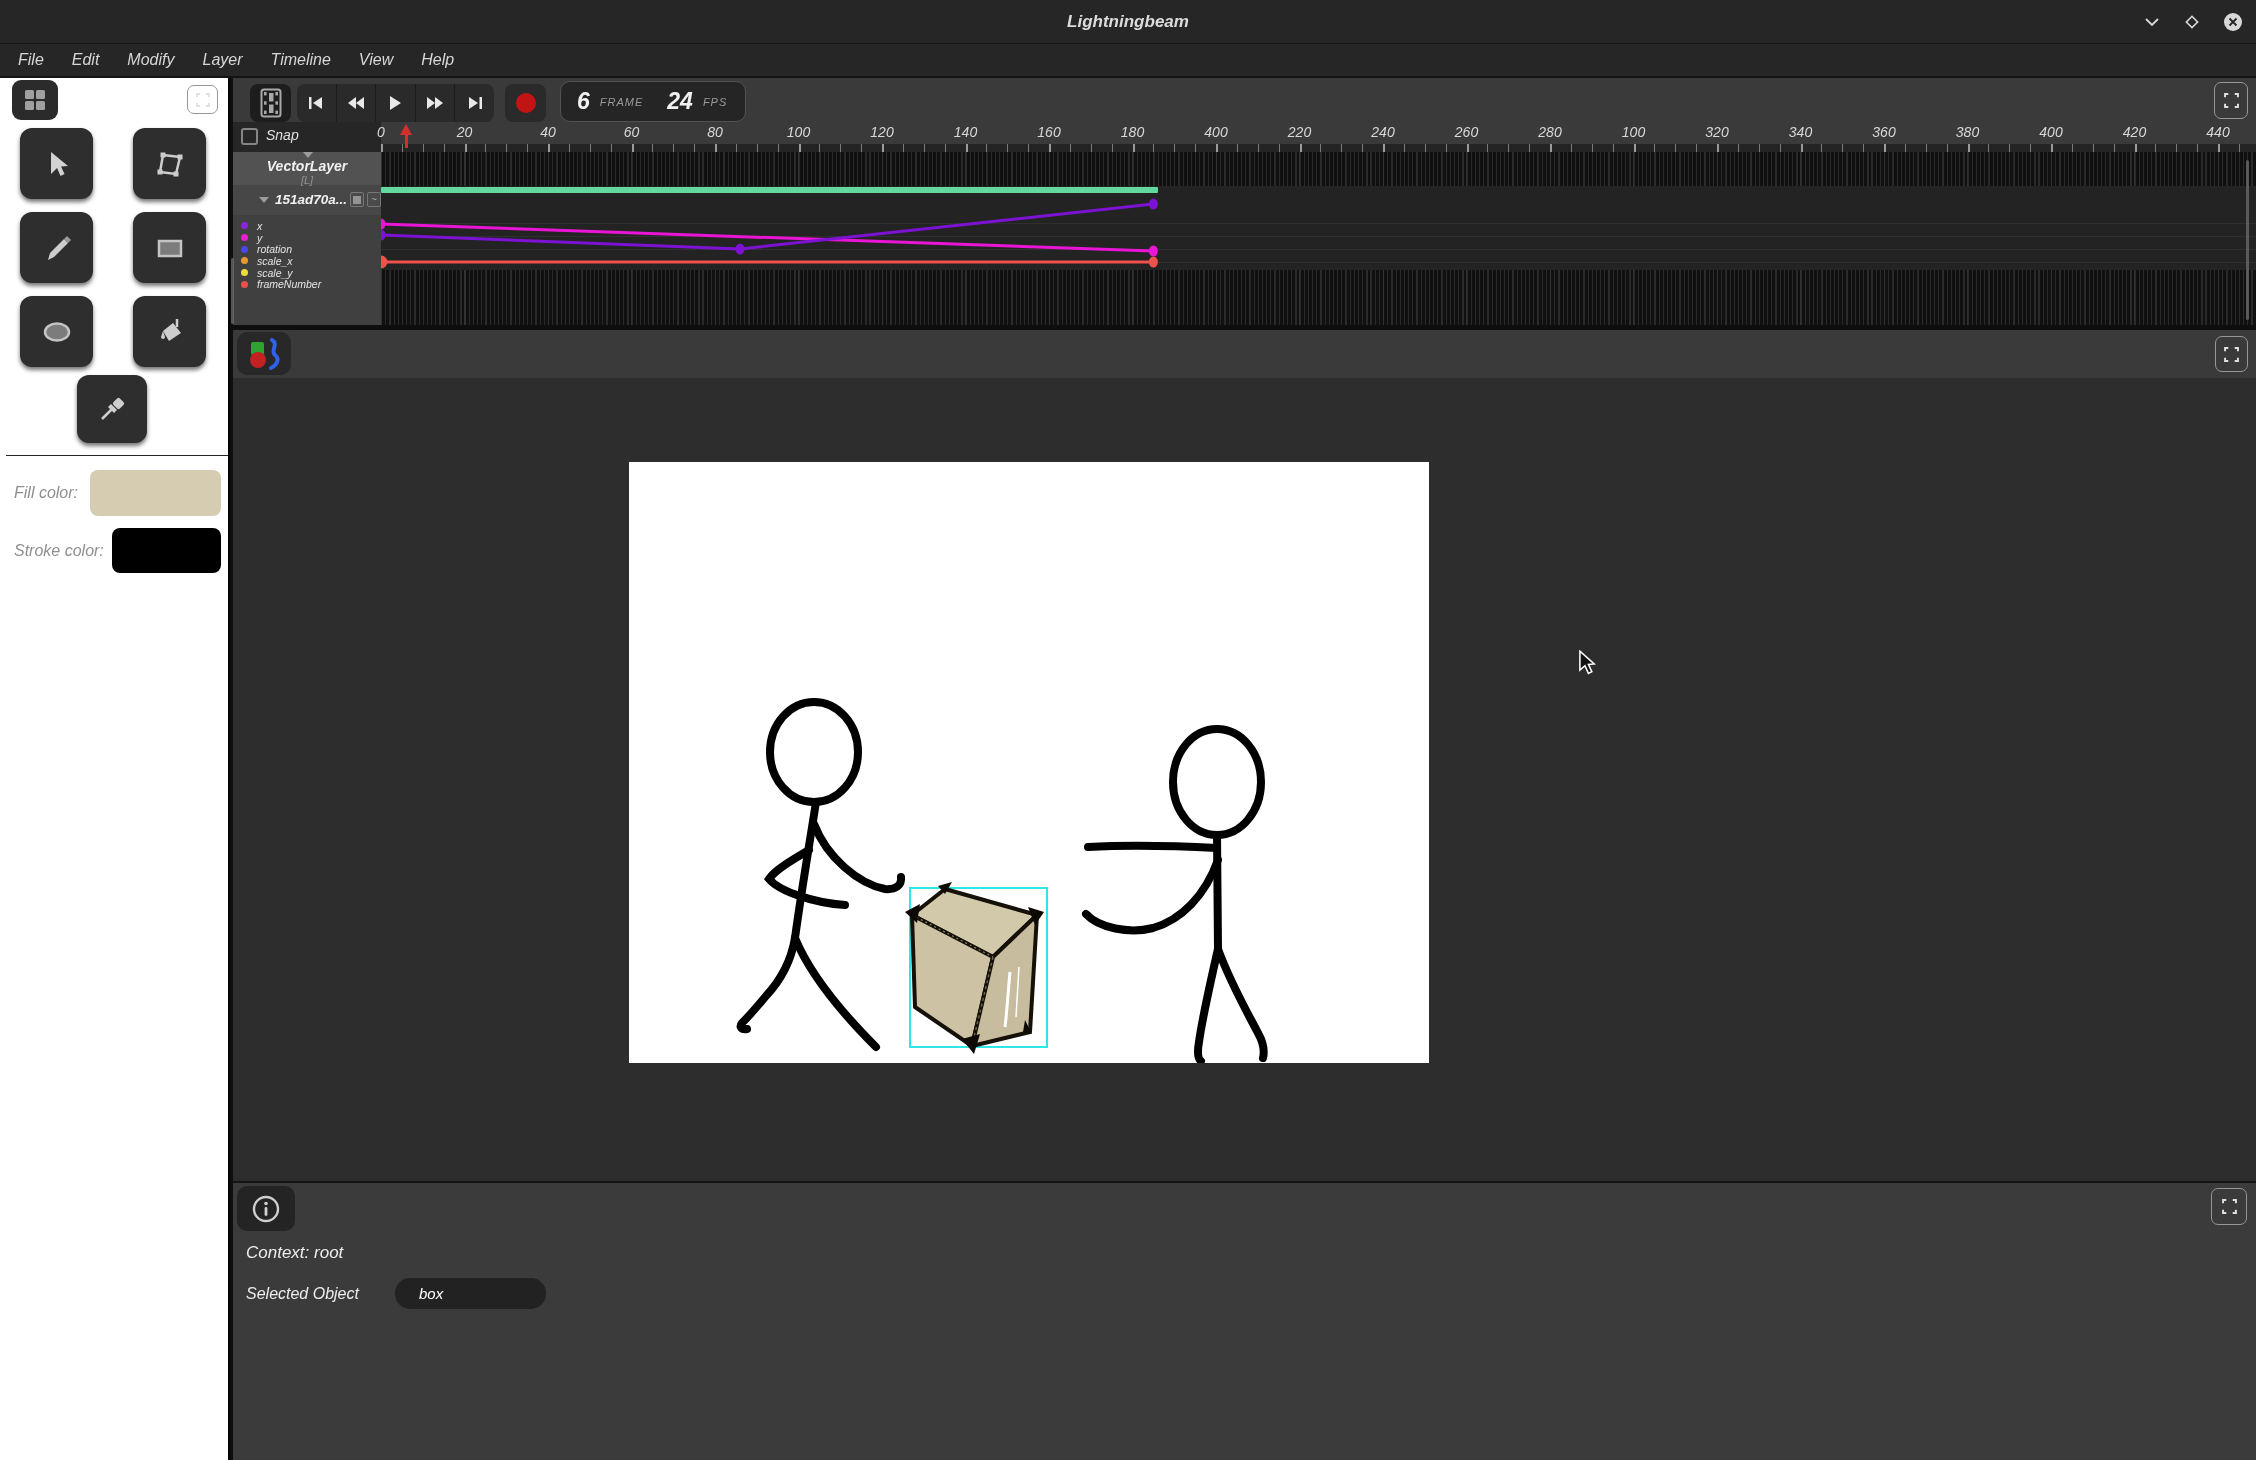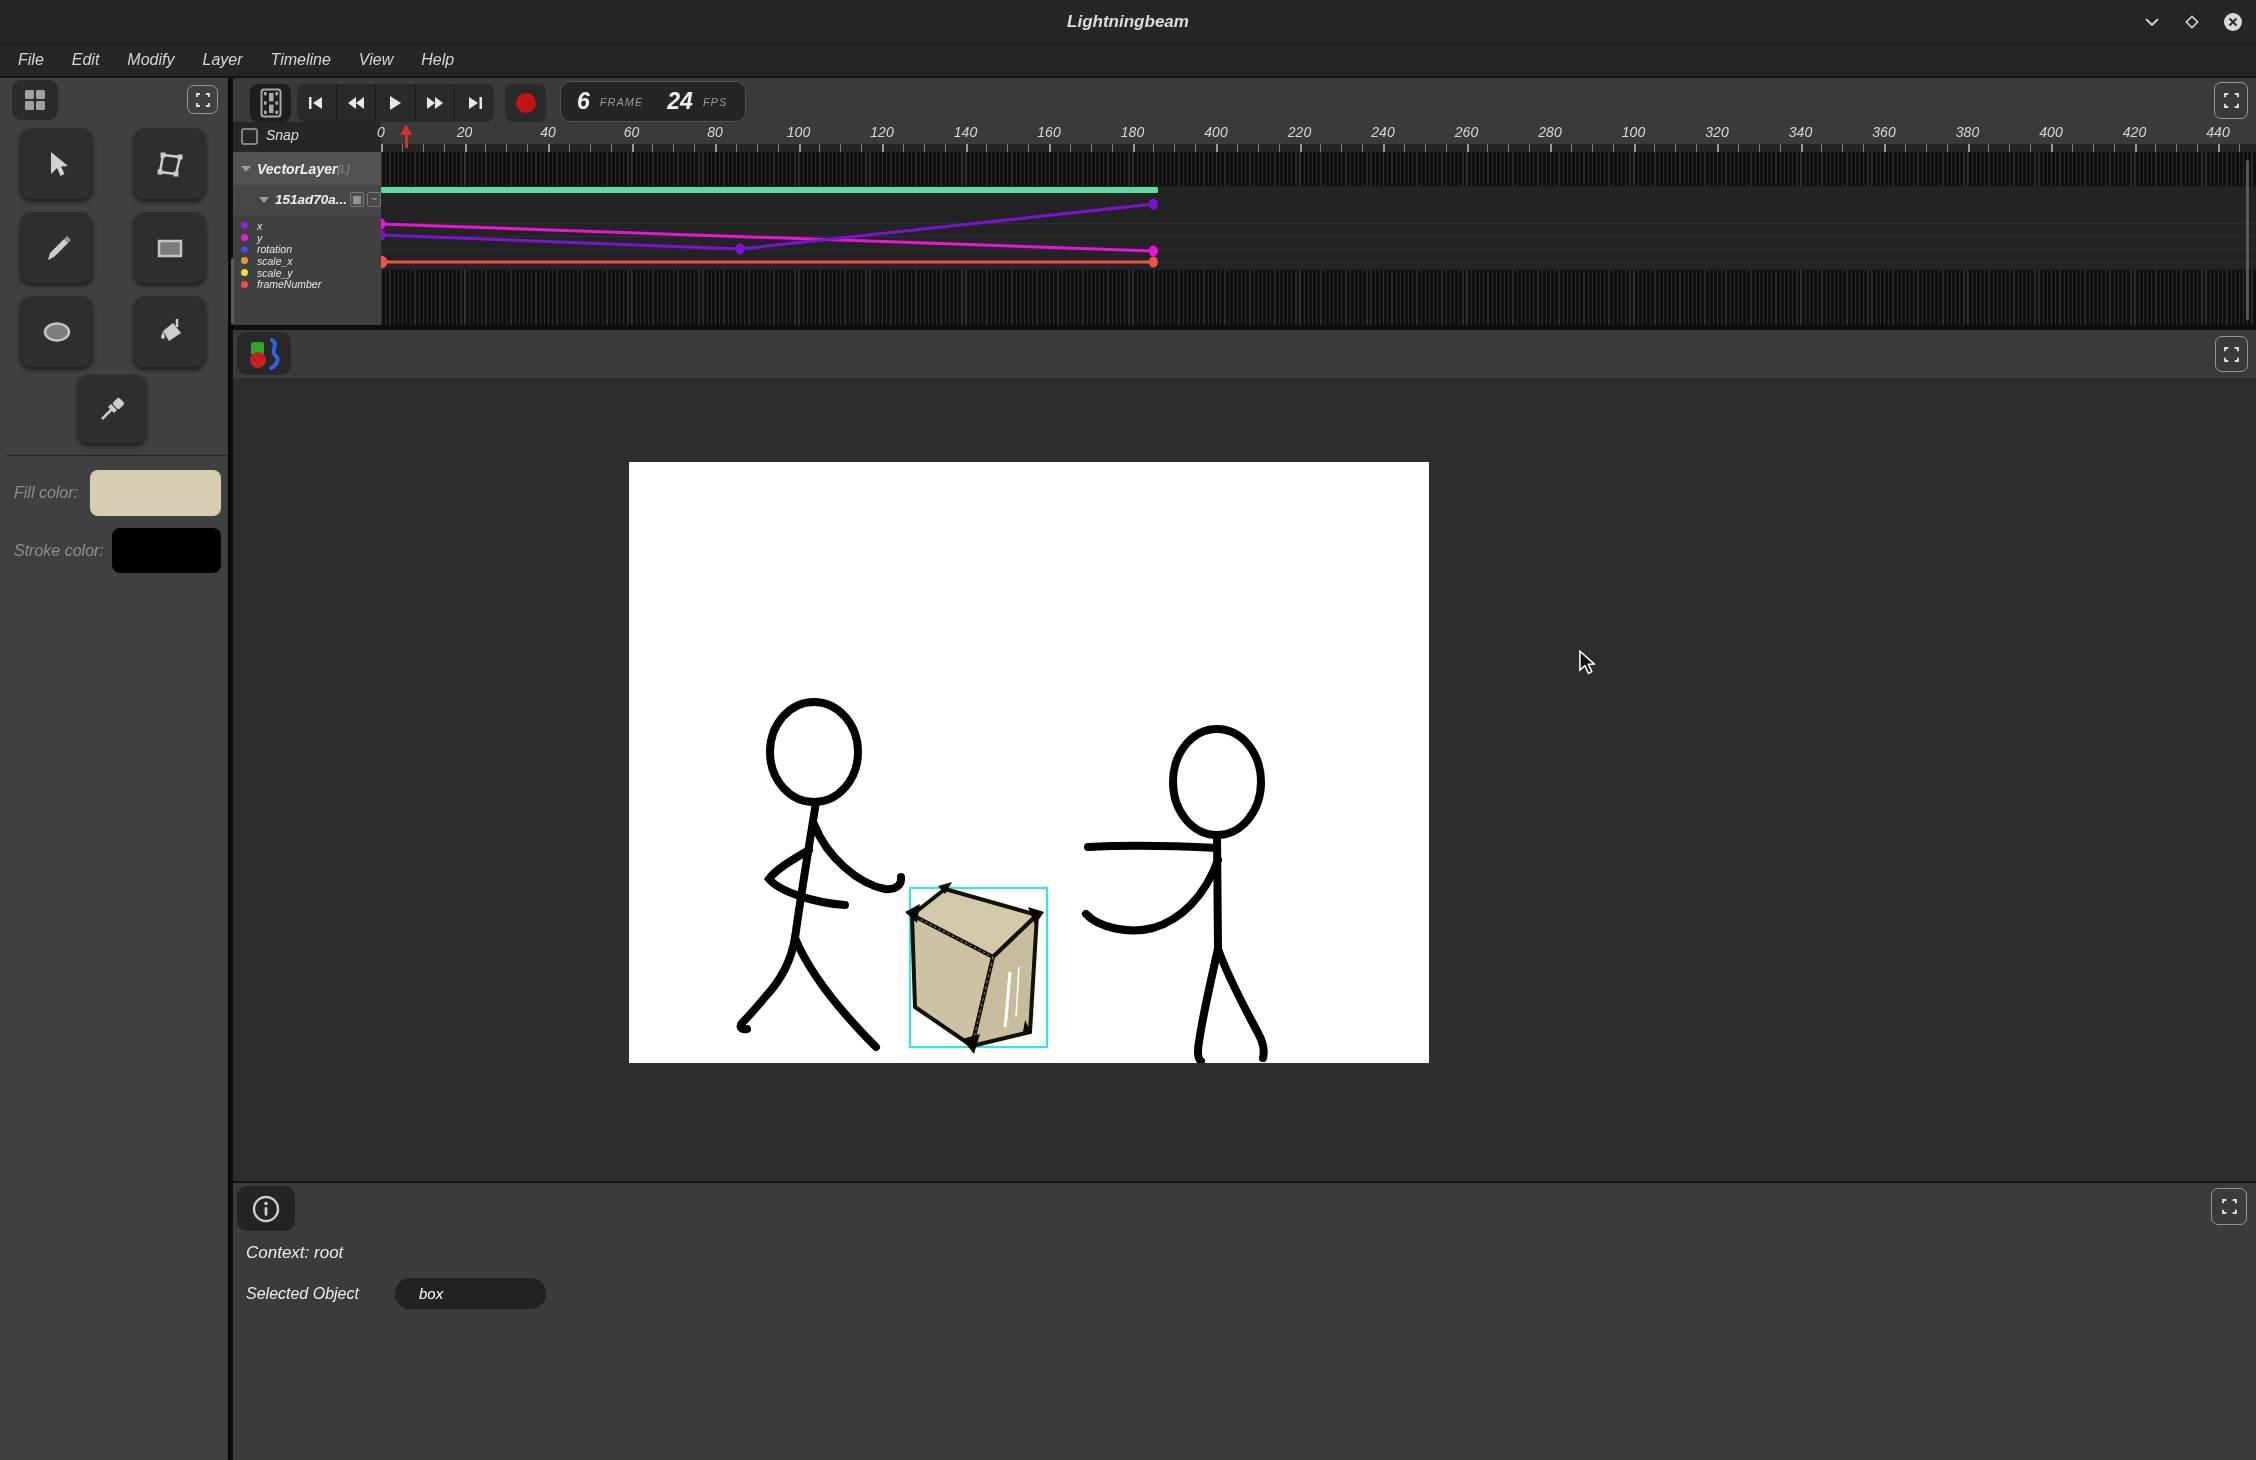--- a/index.html
+++ b/index.html
@@ -9,21 +9,21 @@
 
   
   #titlebar { left:0; top:0; width:2256px; height:44px; background:#262626; border-bottom:1px solid #161616; }
   #title { width:100%; text-align:center; line-height:44px; font-size:17px; font-weight:bold; color:#dcdcdc; }
   .win-ctl { top:11px; width:22px; height:22px; display:flex; align-items:center; justify-content:center; }
   #menubar { left:0; top:44px; width:2256px; height:34px; background:#262626; border-bottom:2px solid #141414;
              display:flex; align-items:center; padding-left:4px; }
   .menu-item { padding:0 14px; font-size:16px; color:#d6d6d6; line-height:32px; }
 
   
-  #sidebar { left:0; top:78px; width:230px; height:1382px; background:#404040; border-right:2px solid #050505; }
+  #sidebar { left:0; top:78px; width:230px; height:1382px; background:#ffffff; border-right:2px solid #050505; }
   .tool-btn { width:73px; height:71px; background:#2e2e2e; border-radius:12px; box-shadow:0 3px 4px rgba(0,0,0,.55);
               display:flex; align-items:center; justify-content:center; }
   .hdr-btn { background:#2b2b2b; border-radius:9px; display:flex; align-items:center; justify-content:center; }
   .expand-btn { border:1.5px solid #979797; border-radius:7px; background:transparent;
                 display:flex; align-items:center; justify-content:center; }
   .side-label { font-size:16px; color:#8f8f8f; }
   .swatch { border-radius:8px; }
   #sidebar-divider { left:6px; top:377px; width:222px; height:1px; background:#262626; }
 
   
@@ -48,21 +48,21 @@
   #tick-strip { left:0; top:22px; width:1875px; height:8px; background:#242424; }
   .tick { position:absolute; top:0; width:1px; background:#7a7a7a; height:8px; }
   .tick.major { width:2px; background:#9a9a9a; }
   .ruler-num { position:absolute; top:2px; width:60px; margin-left:-30px; text-align:center;
                font-size:14px; color:#d8d8d8; }
   #playhead { position:absolute; top:2px; width:12px; margin-left:-6px; }
   #playhead .head { width:0; height:0; border-left:6px solid transparent; border-right:6px solid transparent; }
   #playhead .stem { width:3px; height:13px; margin:0 auto; }
 
   #tl-left { left:0; top:74px; width:148px; height:173px; background:#474747; }
-  #row-layer { left:0; top:0; width:148px; height:33px; background:#525252; display:flex; align-items:center; }
+  #row-layer { left:0; top:0; width:148px; height:33px; background:#525252; display:flex; align-items:center;flex-direction:column; }
   #row-object { left:0; top:34px; width:148px; height:27px; background:#474747; display:flex; align-items:center; }
   #props { left:0; top:63px; width:148px; height:110px; background:#404040; padding-top:5px; }
   .tri { width:0; height:0; border-left:5px solid transparent; border-right:5px solid transparent;
          border-top:6px solid #9c9c9c; margin:0 6px 0 8px; }
   .layer-name { font-size:14px; font-weight:bold; color:#f0f0f0; white-space:nowrap; }
   .layer-tag { font-size:11px; color:#909090; }
   .mini-btn { width:16px; height:15px; border:1.5px solid #787878; border-radius:2px; background:#4a4a4a;
               display:flex; align-items:center; justify-content:center; margin-left:3px; }
   .mini-sq { width:8px; height:8px; background:#949494; }
   .mini-tilde { font-size:10px; color:#aaa; line-height:8px; }

